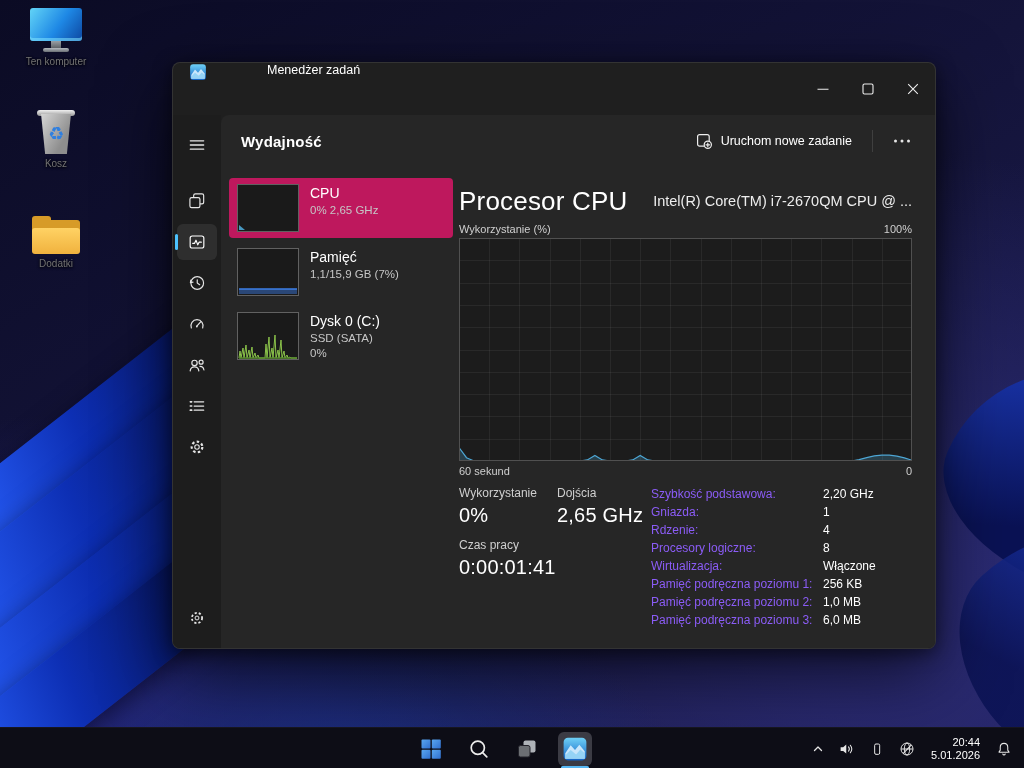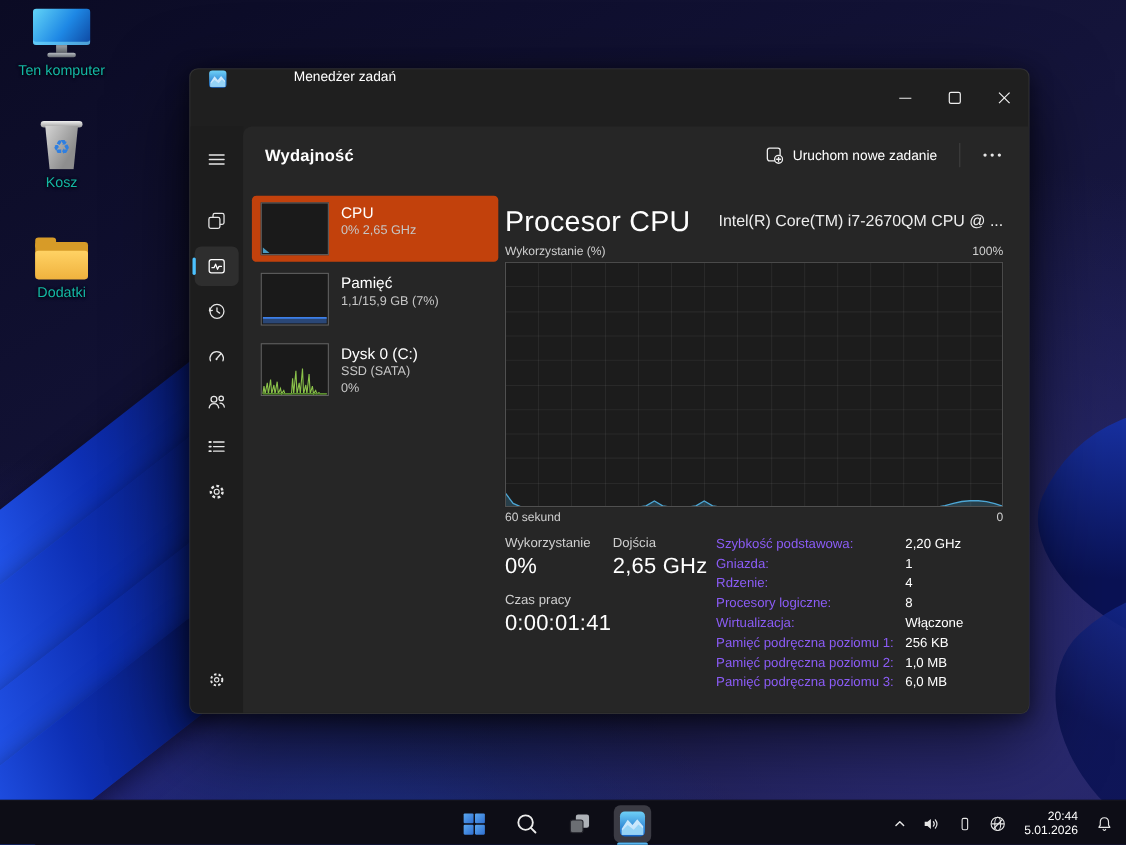--- a/index.html
+++ b/index.html
@@ -19,21 +19,21 @@
   .blade.b2{left:-90px;top:468px;width:370px;height:78px;}
   .blade.b3{left:-80px;top:550px;width:390px;height:88px;}
   .blade.b4{left:-70px;top:640px;width:310px;height:76px;}
   .petal{position:absolute;background:linear-gradient(160deg,#1c3ab8 0%,#0a1254 70%);
     border-radius:54% 46% 42% 58%/62% 40% 60% 38%;}
   .petal.p1{left:948px;top:370px;width:230px;height:210px;transform:rotate(24deg);}
   .petal.p2{left:968px;top:520px;width:210px;height:230px;transform:rotate(48deg);opacity:.85;}
   
   .desk-icon{position:absolute;left:8px;width:96px;display:flex;flex-direction:column;
     align-items:center;gap:4px;cursor:default;}
-  .desk-label{font-size:13px;color:#14b8a6;text-shadow:0 1px 3px rgba(0,0,0,.9),0 0 2px rgba(0,0,0,.7);}
+  .desk-label{font-size:10px;color:#737373;text-shadow:0 1px 3px rgba(0,0,0,.9),0 0 2px rgba(0,0,0,.7);}
   .pc-screen{width:52px;height:33px;border-radius:3px;
     background:linear-gradient(125deg,#62d4f7 0%,#1e88e5 55%,#0d47a1 100%);
     box-shadow:inset 0 -3px 0 rgba(130,230,255,.55);}
   .pc-neck{width:10px;height:7px;background:linear-gradient(#9aa0a6,#5f6368);}
   .pc-base{width:26px;height:4px;border-radius:2px;background:linear-gradient(#b5bac0,#6a6f75);}
   .bin-body{width:34px;height:40px;background:linear-gradient(120deg,#d9d9d9,#8e8e8e 70%);
     clip-path:polygon(6% 0,94% 0,82% 100%,18% 100%);display:flex;align-items:center;
     justify-content:center;border-radius:2px;}
   .bin-rim{width:38px;height:6px;background:linear-gradient(#efefef,#9a9a9a);
     border-radius:3px;margin-bottom:-2px;}
@@ -70,21 +70,21 @@
   .page-title{font-size:15px;font-weight:700;letter-spacing:.2px;}
   .cmd-right{margin-left:auto;display:flex;align-items:center;gap:10px;}
   .cmd-btn{display:flex;align-items:center;gap:9px;padding:7px 10px;border-radius:4px;
     font-size:12.5px;color:#fff;}
   .cmd-sep{width:1px;height:22px;background:#3f3f3f;}
   .more-btn{padding:8px 10px;border-radius:4px;display:flex;align-items:center;}
   
   .perf-list{position:absolute;left:8px;top:63px;width:224px;}
   .perf-item{display:flex;align-items:flex-start;padding:6px 8px;border-radius:4px;
     margin-bottom:4px;}
-  .perf-item.sel{background:#c2410c;}
+  .perf-item.sel{background:#be185d;}
   .thumb{width:60px;height:46px;background:#1a1a1a;border:1px solid #616161;flex:0 0 auto;}
   .perf-text{margin-left:11px;min-width:0;}
   .perf-title{font-size:14px;line-height:19px;color:#fff;}
   .perf-sub{font-size:11.5px;line-height:15px;color:#c6c6c6;}
   
   .detail{position:absolute;left:238px;top:68px;width:453px;}
   .d-titlerow{display:flex;align-items:center;justify-content:space-between;height:36px;}
   .d-title{font-size:26px;font-weight:400;letter-spacing:.2px;}
   .d-sub{font-size:14.5px;color:#ededed;white-space:nowrap;}
   .axisrow{display:flex;justify-content:space-between;font-size:11px;color:#cfcfcf;

